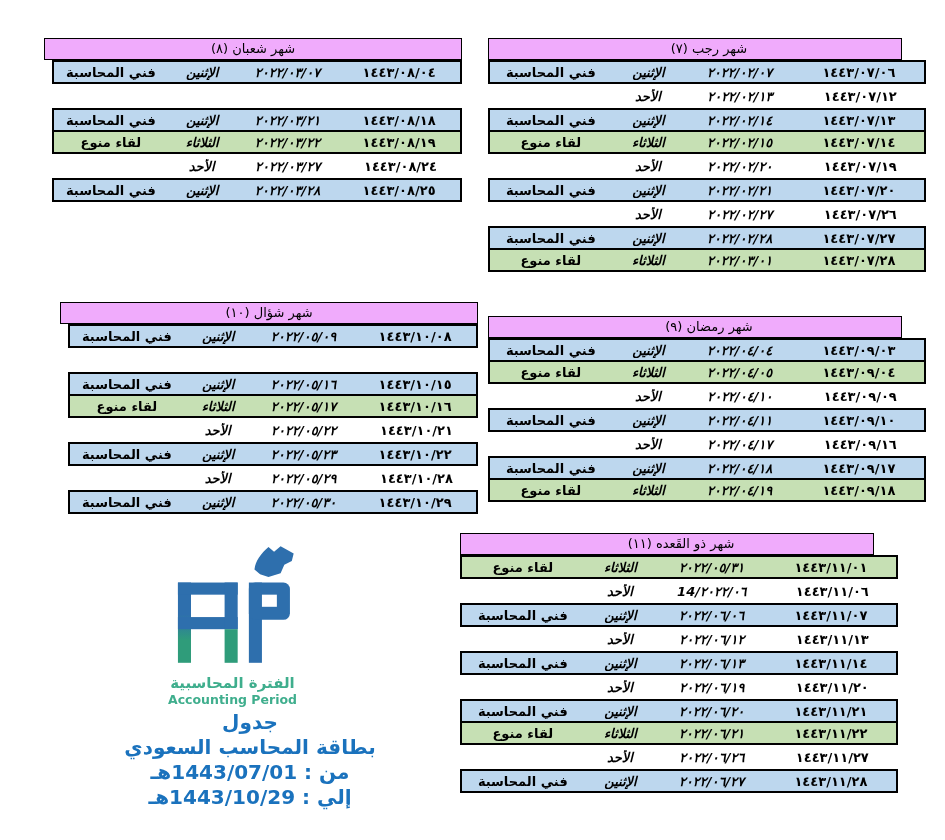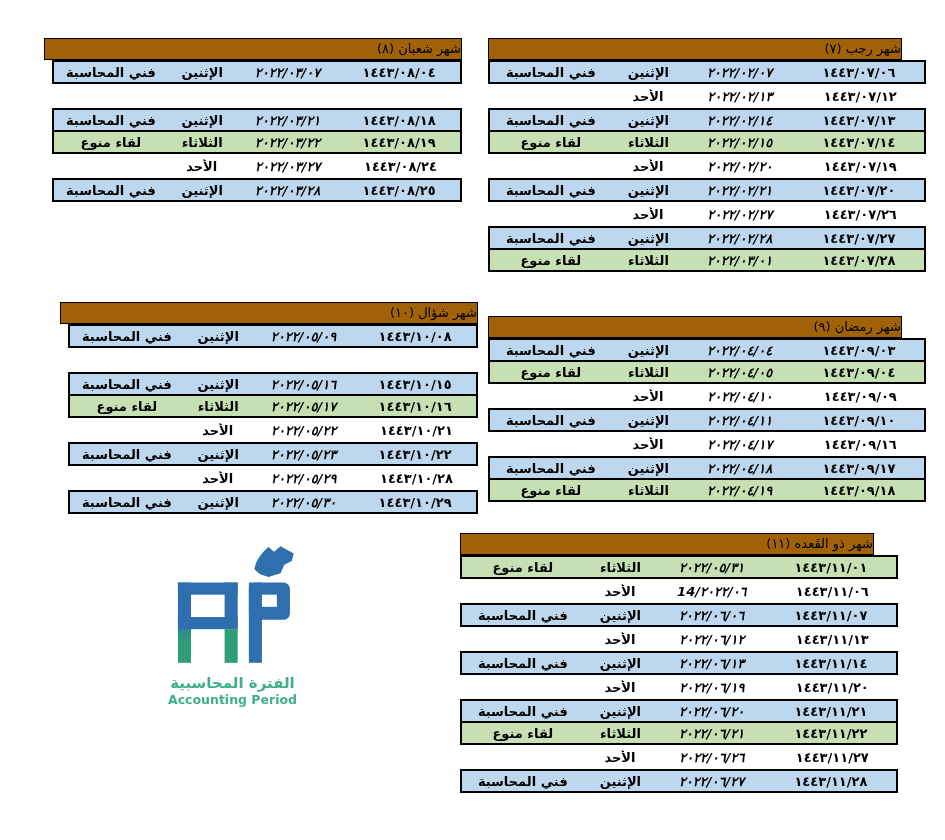--- a/index.html
+++ b/index.html
@@ -14,41 +14,41 @@
   
   .month { position: absolute; }
   #m-shaban   { left: 44px;  top: 38px;  width: 418px; }
   #m-rajab    { left: 488px; top: 38px;  width: 438px; }
   #m-shawwal  { left: 60px;  top: 302px; width: 418px; }
   #m-ramadan  { left: 488px; top: 316px; width: 438px; }
   #m-dhulqada { left: 460px; top: 533px; width: 438px; }
 
   .month-title {
     height: 22px; line-height: 20px;
-    background: #a16207; border: 1px solid #000;
-    font-size: 13px; font-weight: 400; color: #000;
+    background: #f0abfc; border: 1px solid #000;
+    text-align: center; font-size: 13px; font-weight: 400; color: #000;
   }
   
   .right-col .month-title { margin-right: 24px; padding-left: 28px; }
   .left-col  .rows .row   { margin-left: 8px; }
 
   .row {
     display: flex; align-items: center;
     height: 24px; font-size: 13px; font-weight: 700; color: #000;
   }
   .row.t-blue  { background: #BDD7EE; border: 2px solid #000; }
   .row.t-green { background: #C6E0B4; border: 2px solid #000; }
   .row.t-plain { background: #ffffff; }
   .row.stack   { margin-top: -2px; }
   .row.gap     { background: transparent; }
 
   .cell { text-align: center; overflow: hidden; white-space: nowrap; }
   .c-hijri { width: 30%; }
   .c-greg  { width: 25%; font-style: italic; }
-  .c-day   { width: 17%; }
+  .c-day   { width: 17%; font-style: italic; }
   .c-event { width: 28%; }
 
   
   .logo-block { position: absolute; left: 150px; top: 540px; width: 165px; text-align: center; }
   .logo-arabic  { font-size: 15px; font-weight: 700; color: #3FAE8D; margin-top: 2px; text-align: center; }
   .logo-english { font-size: 12.5px; font-weight: 700; color: #3FAE8D; direction: ltr; }
 
   
   .footer-block {
     position: absolute; left: 95px; top: 710px; width: 310px;
@@ -372,14 +372,20 @@
         <rect x="66" y="92" width="14" height="36" fill="#2F9C7A"></rect>
         <rect x="92" y="42" width="14" height="86" fill="#2E6FAD"></rect>
         <rect x="92" y="42" width="44" height="40" rx="7" fill="#2E6FAD"></rect>
         <rect x="106" y="55" width="16" height="13" fill="#ffffff"></rect>
       </g>
     </svg>
     <div class="logo-arabic">الفترة المحاسبية</div>
     <div class="logo-english">Accounting Period</div>
   </div>
 
+  <div class="footer-block">
+    <div class="footer-line">جدول</div>
+    <div class="footer-line">بطاقة المحاسب السعودي</div>
+    <div class="footer-line"><span>من : </span> <span>1443/07/01هـ</span></div>
+    <div class="footer-line"><span>إلي : </span> <span>1443/10/29هـ</span></div>
+  </div>
 
 </div>
 
 </body></html>

